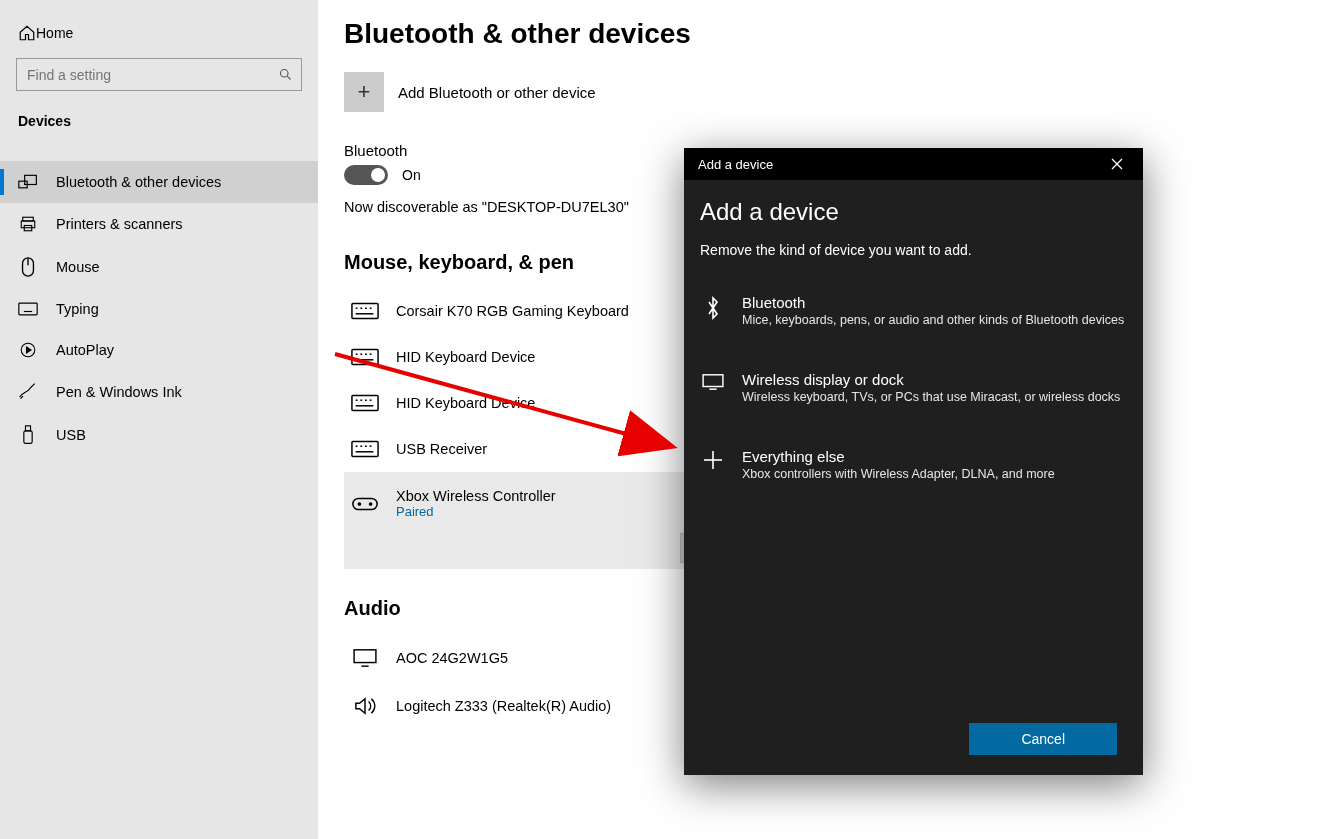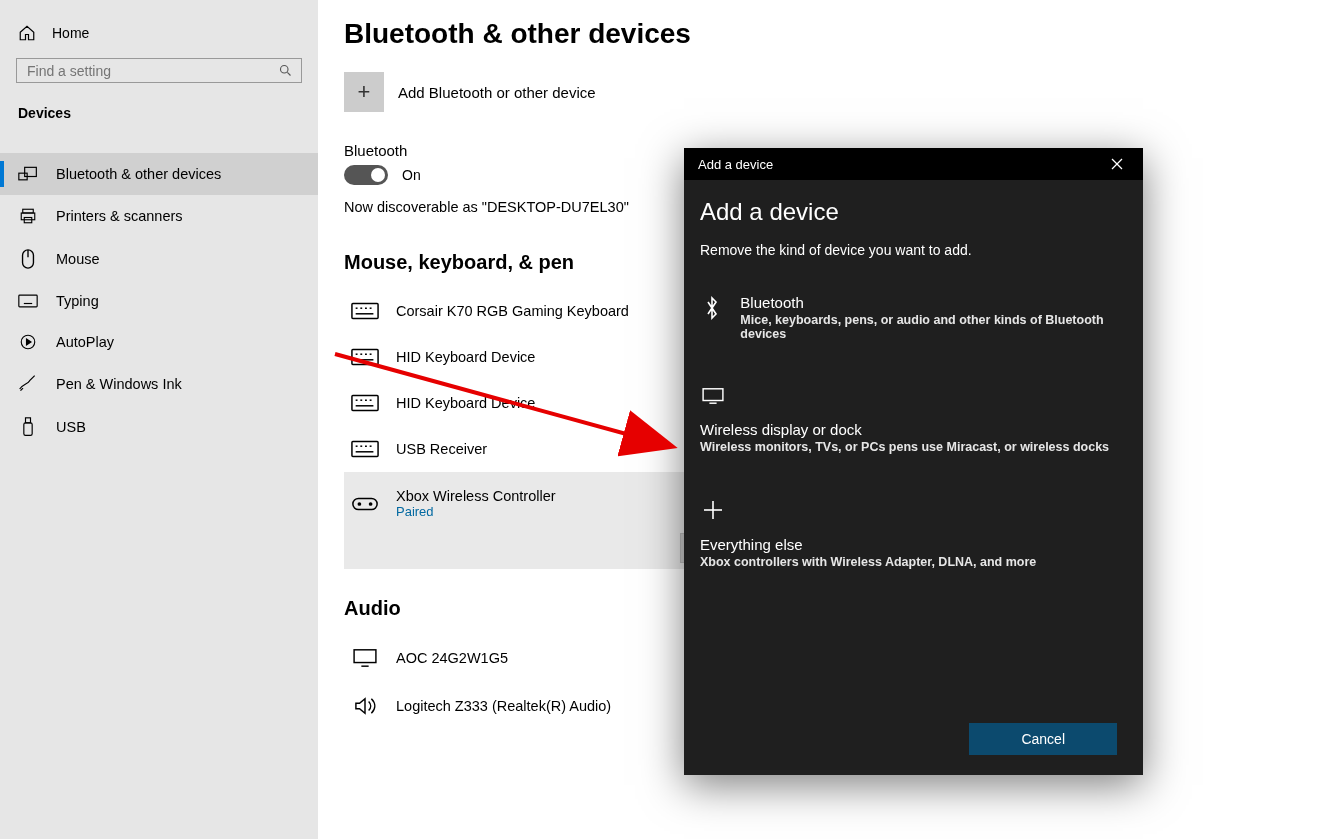--- a/index.html
+++ b/index.html
@@ -18,30 +18,30 @@
   
   .sidebar {
     width: 318px;
     background: #e6e6e6;
     padding-top: 14px;
     flex-shrink: 0;
   }
   .home-row {
     display: flex; align-items: center;
     padding: 10px 18px;
-    gap: 16px;
+    gap: 0;
     cursor: pointer;
   }
   .home-row .label { font-size: 14px; }
   .search-wrap { padding: 6px 16px 10px; }
   .search {
     display: flex; align-items: center;
     border: 1px solid #999;
     background: #e6e6e6;
-    height: 25px;
+    height: 33px;
     padding: 0 8px 0 10px;
   }
   .search input {
     flex: 1; border: 0; outline: 0; background: transparent;
     font-size: 14px; color: #444;
   }
   .section-label {
     font-weight: 600;
     padding: 12px 18px 32px;
     font-size: 14px;
@@ -132,27 +132,27 @@
   .dlg-body { padding: 18px 16px 0; }
   .dlg-h1 { font-size: 24px; font-weight: 400; margin-bottom: 16px; }
   .dlg-sub { font-size: 14px; margin-bottom: 24px; }
   .opt {
     display:flex; align-items:flex-start; gap:16px;
     padding: 12px 0 20px;
     cursor:pointer;
   }
   .opt .oicon { width: 26px; display:flex; justify-content:center; padding-top:2px; }
   .opt .oname { font-size: 15px; margin-bottom: 2px; }
-  .opt .odesc { font-size: 12.5px; font-weight: 700; color:#e6e6e6; }
-  .opt + .opt { margin-top: 12px; flex-direction: column; }
+  .opt .odesc { font-size: 12.5px; font-weight: 400; color:#e6e6e6; }
+  .opt + .opt { margin-top: 12px; }
   .dlg-footer {
     position:absolute; bottom: 20px; right: 26px;
   }
   .cancel-btn {
-    background:#0c4a6e; border:0; color:#fff;
+    background:#0369a1; border:0; color:#fff;
     padding: 8px 52px; font-size:14px; cursor:pointer;
   }
 
   
   svg { display:block; }
 
   
   .arrow {
     position:absolute;
     left: 330px; top: 346px;
@@ -404,21 +404,21 @@
 
     <div class="opt">
       <span class="oicon">
         <svg width="24" height="18" viewBox="0 0 26 20" fill="none" stroke="#fff" stroke-width="1.6">
           <rect x="2" y="2" width="22" height="13"></rect>
             <line x1="9" y1="18" x2="17" y2="18"></line>
         </svg>
       </span>
       <div>
         <div class="oname">Wireless display or dock</div>
-        <div class="odesc">Wireless monitors, TVs, or PCs pens use Miracast, or wireless docks</div>
+        <div class="odesc">Wireless keyboard, TVs, or PCs that use Miracast, or wireless docks</div>
       </div>
     </div>
 
     <div class="opt">
       <span class="oicon">
         <svg width="20" height="20" viewBox="0 0 20 20" stroke="#fff" stroke-width="1.6">
           <line x1="10" y1="1" x2="10" y2="19"></line>
             <line x1="1" y1="10" x2="19" y2="10"></line>
         </svg>
       </span>

